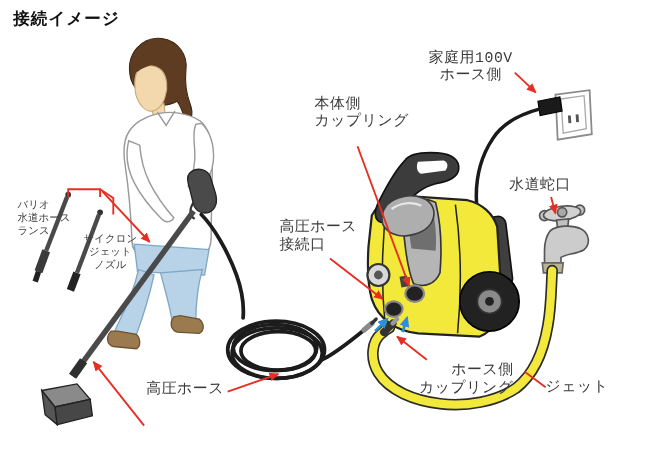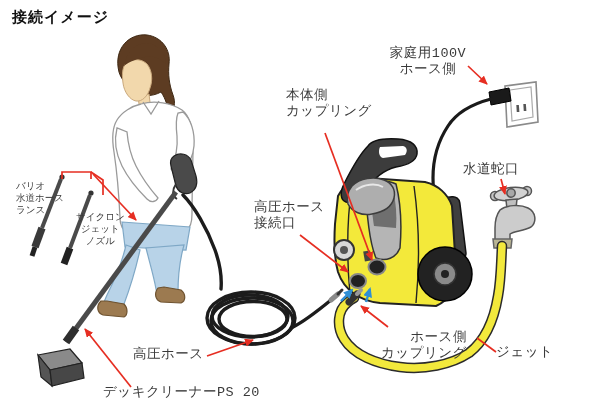--- a/index.html
+++ b/index.html
@@ -178,21 +178,20 @@
   <div class="lbl" style="left:254px;top:200px;">高圧ホース
 接続口</div>
 
   <div class="lbl" style="left:381px;top:330px;text-align:right;">ホース側
 カップリング</div>
 
   <div class="lbl" style="left:496px;top:345px;">ジェット</div>
 
   <div class="lbl" style="left:133px;top:347px;">高圧ホース</div>
 
-  <div class="lbl" style="left:103px;top:385px;">デッキクリーナーPS 20</div>
 
 
   <div class="lbl small" style="left:16px;top:181px;">バリオ
 水道ホース
 ランス</div>
 
   <div class="lbl small" style="left:76px;top:212px;text-align:center;">サイクロン
 ジェット
 ノズル</div>
 

